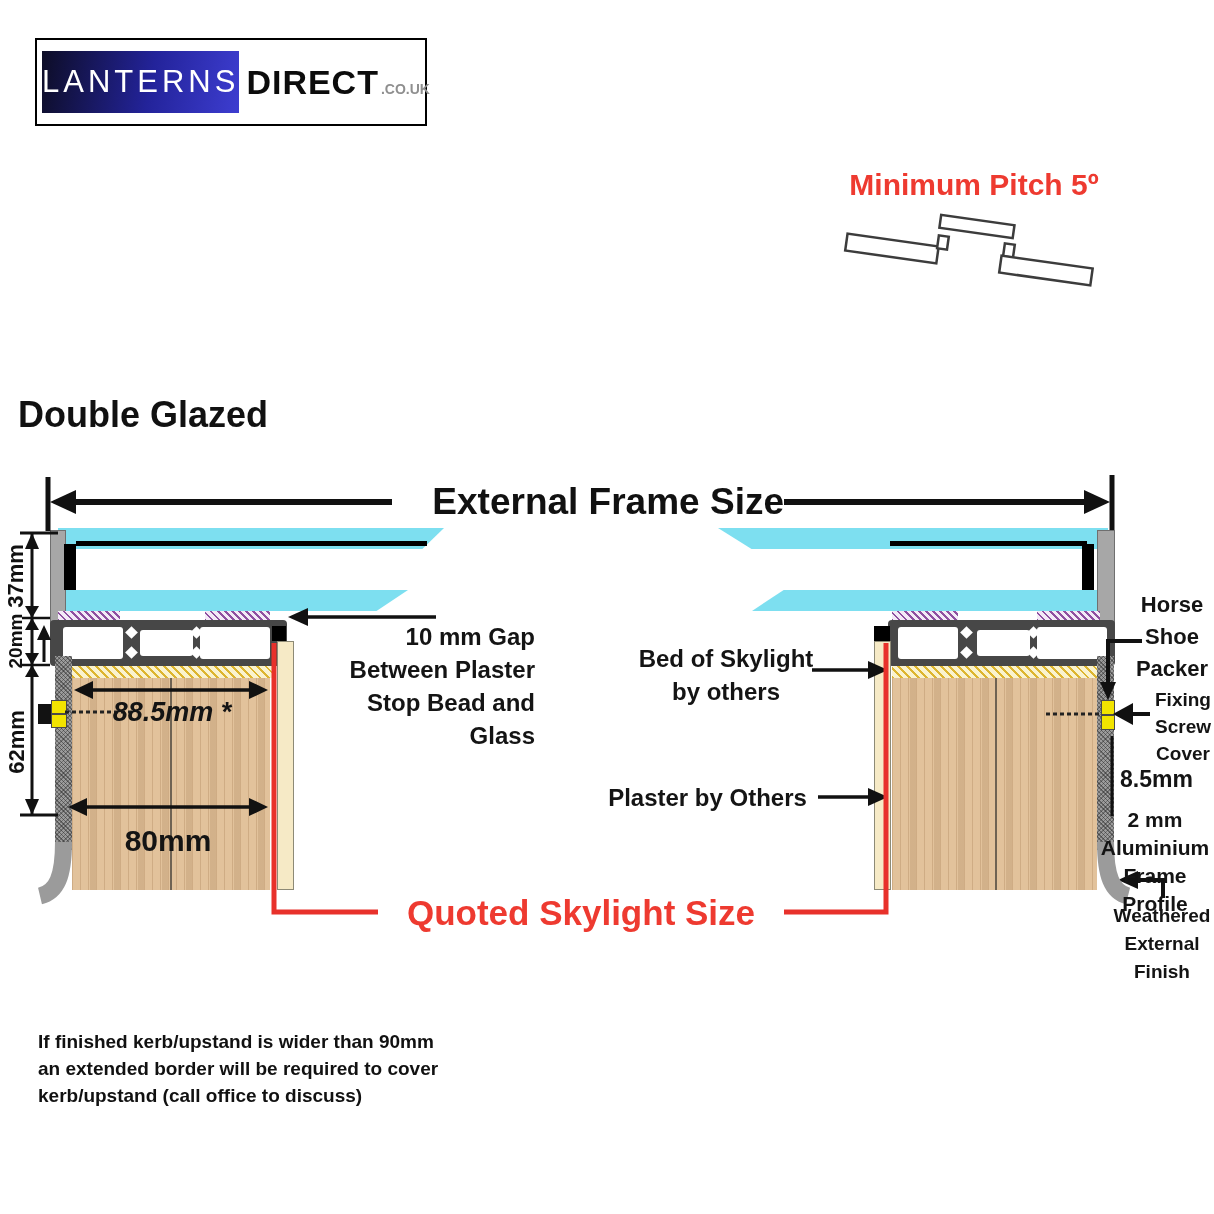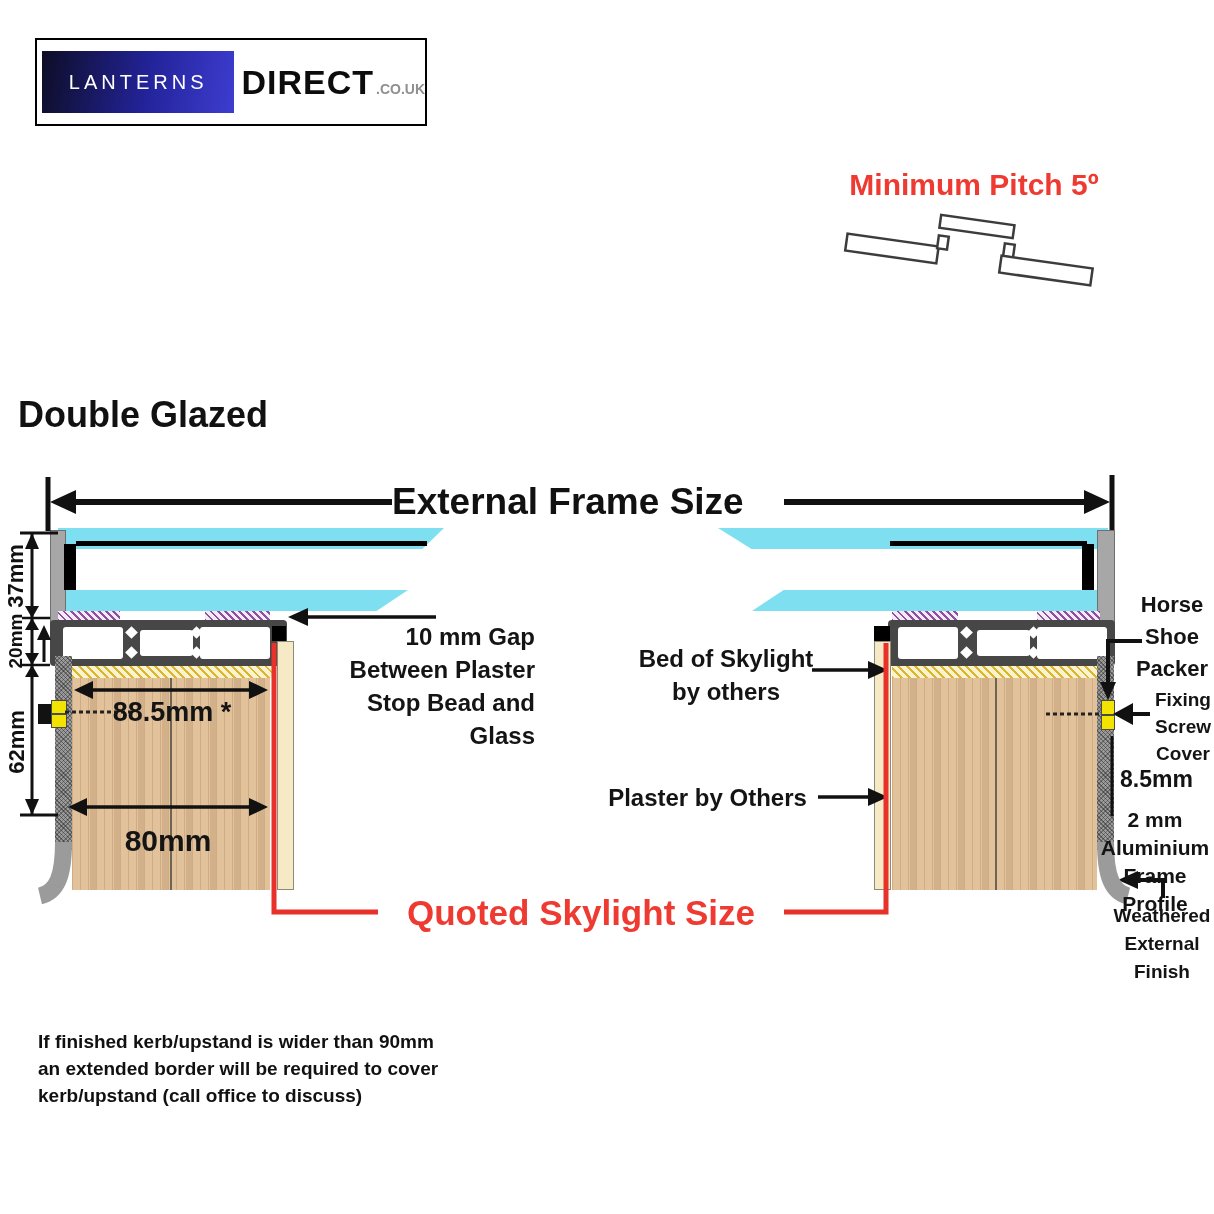--- a/index.html
+++ b/index.html
@@ -6,29 +6,29 @@
   .canvas{position:relative;width:1214px;height:1214px;background:#fff;overflow:hidden;
           font-family:"Liberation Sans",sans-serif;color:#111;}
   .abs{position:absolute;}
 
   
   .logo-box{left:35px;top:38px;width:388px;height:84px;border:2px solid #000;background:#fff;
             display:flex;align-items:center;}
   .logo-blue{margin-left:5px;width:206px;height:62px;
              background:linear-gradient(100deg,#0d0d26 0%,#23239a 55%,#3d3dd0 100%);
              color:#fff;display:flex;align-items:center;justify-content:center;
-             font-size:20px;letter-spacing:4px;font-weight:400;}
+             font-size:31px;letter-spacing:4px;font-weight:400;}
   .logo-direct{font-size:34px;font-weight:800;color:#0c0c0c;margin-left:7px;letter-spacing:1px;}
   .logo-tld{font-size:14px;font-weight:700;color:#8f8f8f;margin-left:2px;margin-top:14px;}
 
   
   .min-pitch{left:832px;top:168px;width:284px;text-align:center;color:#ee3a30;
              font-size:30px;font-weight:800;}
   .heading{left:18px;top:394px;font-size:36px;font-weight:800;}
-  .ext-frame{left:392px;top:481px;width:392px;text-align:left;font-size:37px;font-weight:800;z-index:12;}
+  .ext-frame{left:392px;top:481px;width:392px;text-align:right;font-size:37px;font-weight:800;z-index:12;}
   .quoted{left:380px;top:893px;width:402px;text-align:center;color:#ee3a30;
           font-size:35px;font-weight:800;z-index:12;}
 
   
   .glass{background:#7ddff0;z-index:1;}
   .grey-frame{background:#a7a7a7;border:1px solid #6f6f6f;z-index:3;}
   .spacer{background:#000;z-index:4;}
   .blackline{background:#000;z-index:2;}
   .gasket{z-index:3;background:repeating-linear-gradient(45deg,#8e4fa0 0,#8e4fa0 2px,#f3eaf6 2px,#f3eaf6 5px);}
   .profile{background:#474747;border-radius:4px;z-index:3;}
@@ -130,21 +130,21 @@
   <div class="abs cladding" style="left:1097px;top:656px;width:17px;height:194px;"></div>
   <div class="abs wood" style="left:892px;top:678px;width:205px;height:212px;">
     <div class="wood-divider" style="left:103px;"></div>
   </div>
   <div class="abs packer" style="left:1101px;top:700px;width:12px;height:13px;"></div>
   <div class="abs packer" style="left:1101px;top:715px;width:12px;height:13px;"></div>
 
   <div class="vlabel" style="left:-24px;top:563px;width:80px;font-size:22px;">37mm</div>
   <div class="vlabel" style="left:-24px;top:630px;width:80px;font-size:19px;">20mm</div>
   <div class="vlabel" style="left:-23px;top:729px;width:80px;font-size:22px;">62mm</div>
-  <div class="note" style="left:72px;top:697px;width:200px;font-size:27px;">88.5mm *</div>
+  <div class="note" style="left:72px;top:697px;width:200px;font-size:27px;font-style:italic;">88.5mm *</div>
   <div class="note" style="left:68px;top:812px;width:200px;font-size:30px;margin-top:12px;">80mm</div>
 
   <div class="note" style="left:343px;top:620px;width:192px;font-size:24px;line-height:33px;text-align:right;">
     <div>10 mm Gap</div>
     <div>Between Plaster</div>
     <div>Stop Bead and</div>
     <div>Glass</div>
   </div>
 
   <div class="note" style="left:630px;top:642px;width:192px;font-size:24px;line-height:33px;">

